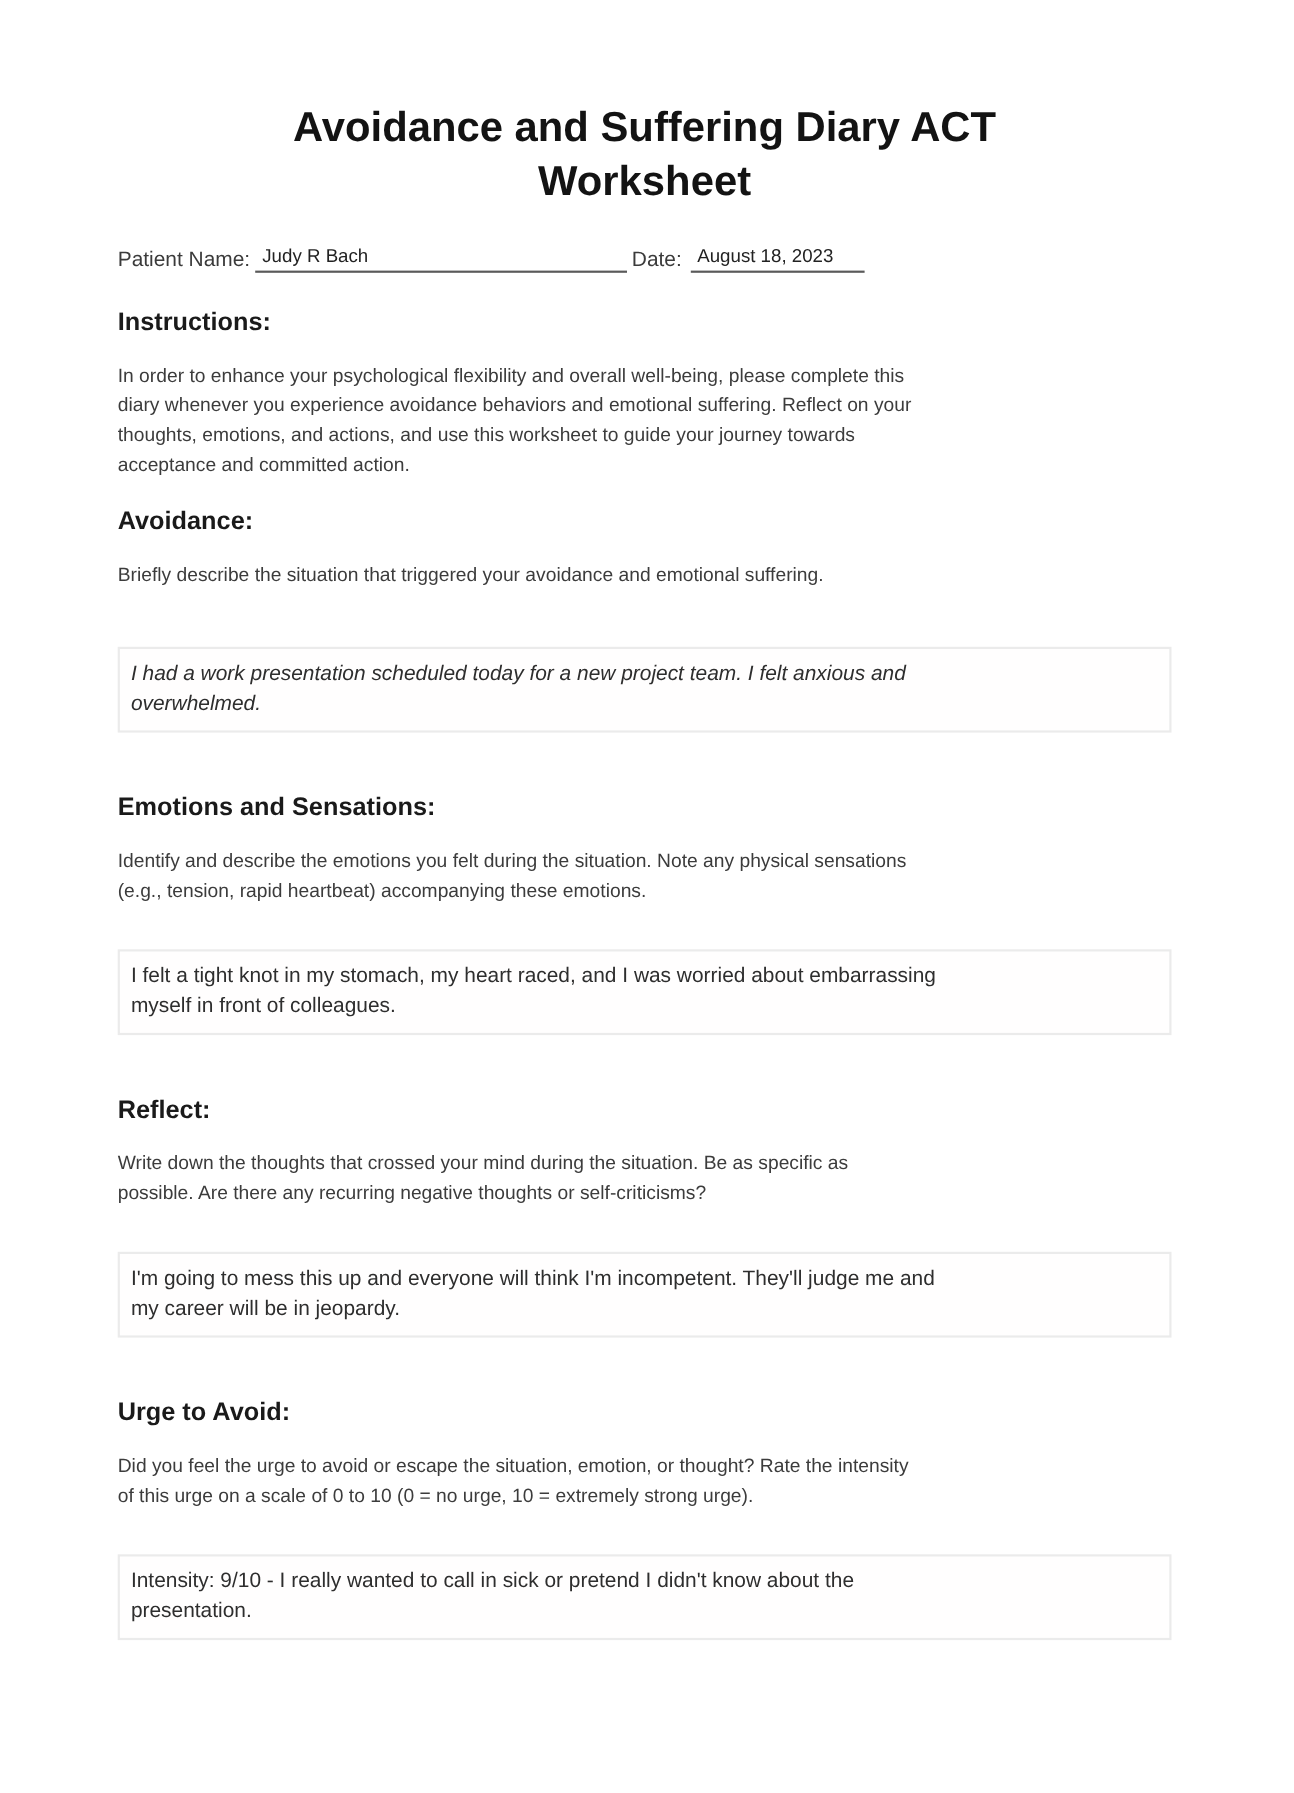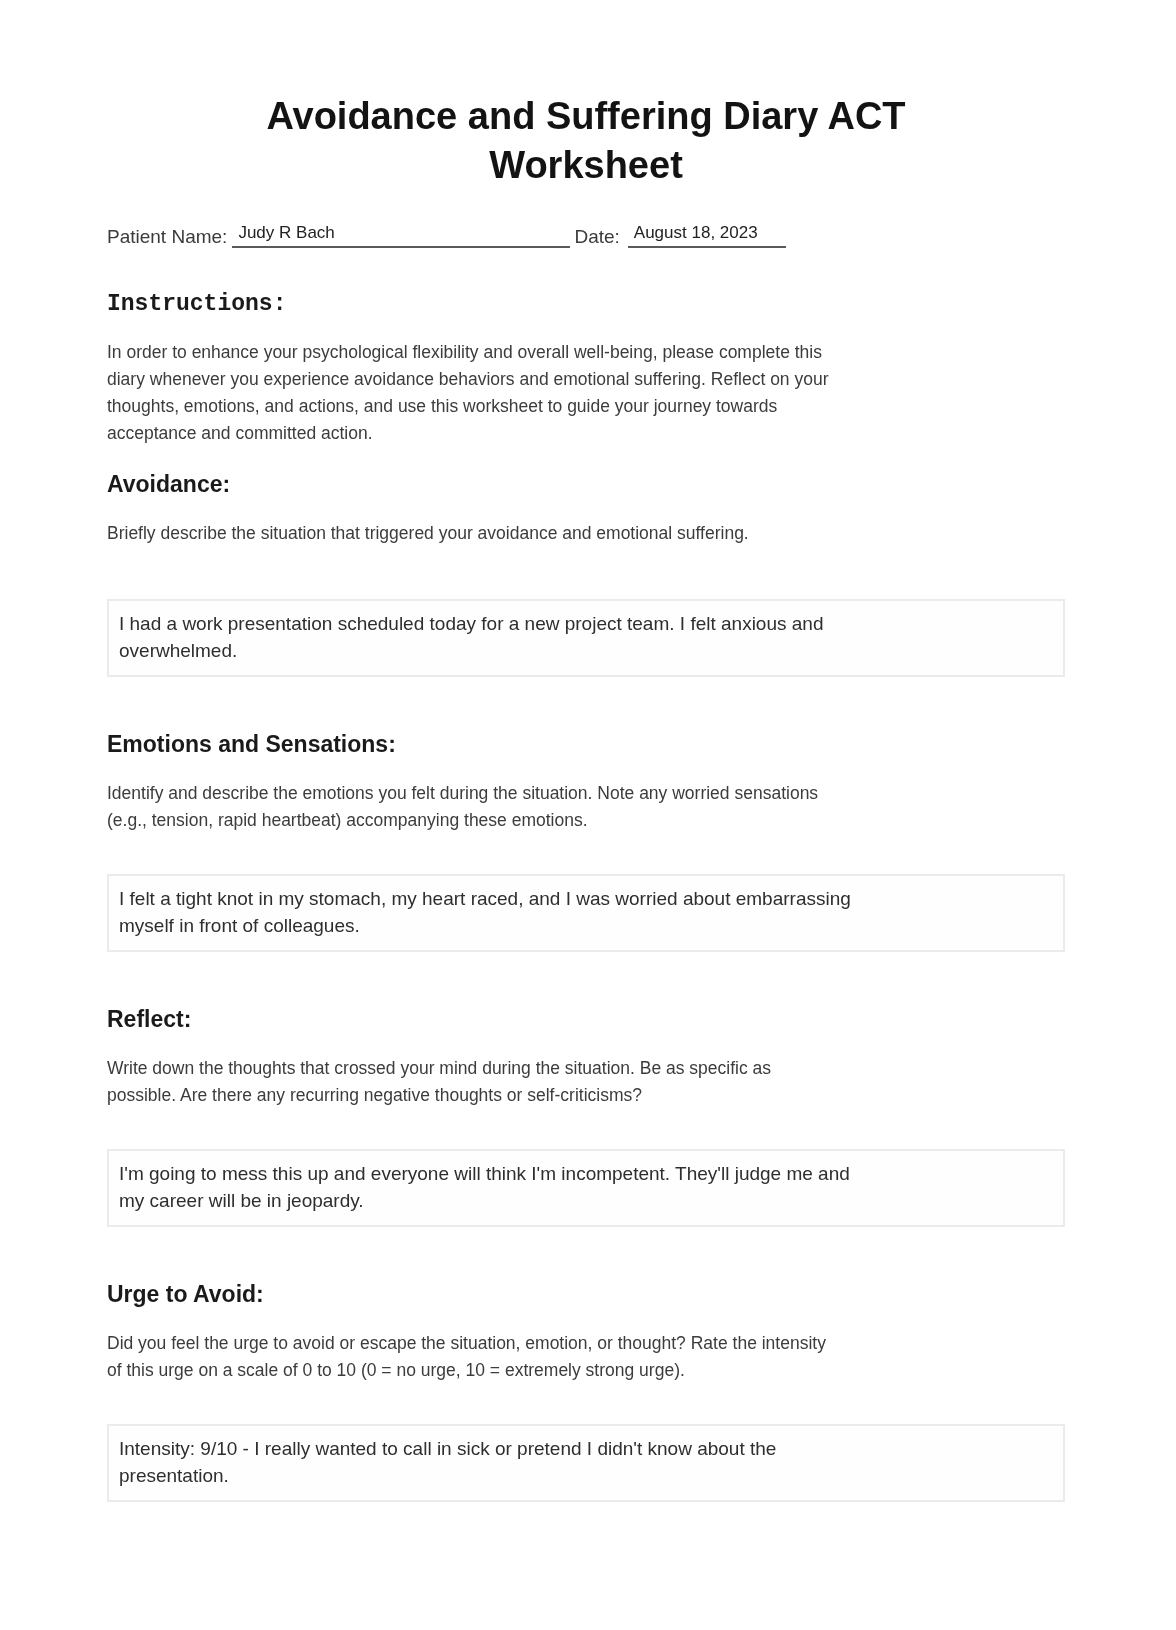--- a/index.html
+++ b/index.html
@@ -42,37 +42,37 @@
   }
   .fill.name { width: 338px; margin-left: 5px; }
   .lbl.date-lbl { margin-left: 4px; }
   .fill.date { width: 158px; margin-left: 8px; }
   section h2 {
     margin-top: 54px;
     font-size: 23px;
     font-weight: bold;
     color: #1a1a1a;
   }
-  section.sec-instructions h2 { margin-top: 43px; font-family: Liberation Mono, monospace; }
+  section.sec-instructions h2 { margin-top: 31px; }
   section.sec-situation h2 { margin-top: 24px; }
   .desc {
     margin-top: 22px;
     font-size: 17.5px;
     line-height: 27px;
     color: #3c3c3c;
     white-space: pre-line;
   }
   .answer-box {
     margin-top: 40px;
     border: 2px solid #ebebeb;
     background: #fffefe;
     padding: 9px 12px 11px 10px;
     min-height: 72px;
   }
-  .answer-box.gap-lg { margin-top: 52px; }
+  .answer-box.gap-lg { margin-top: 52px; font-style: italic; }
   .answer-text {
     font-size: 19px;
     line-height: 27px;
     color: #2e2e2e;
     white-space: pre-line;
   }
 </style>
 </head>
 <body>
 
@@ -100,21 +100,21 @@
     <h2>Avoidance:</h2>
     <p class="desc">Briefly describe the situation that triggered your avoidance and emotional suffering.</p>
     <div class="answer-box gap-lg">
       <span class="answer-text">I had a work presentation scheduled today for a new project team. I felt anxious and
 overwhelmed.</span>
     </div>
   </section>
 
   <section class="sec-emotions">
     <h2>Emotions and Sensations:</h2>
-    <p class="desc">Identify and describe the emotions you felt during the situation. Note any worried sensations
+    <p class="desc">Identify and describe the emotions you felt during the situation. Note any physical sensations
 (e.g., tension, rapid heartbeat) accompanying these emotions.</p>
     <div class="answer-box">
       <span class="answer-text">I felt a tight knot in my stomach, my heart raced, and I was worried about embarrassing
 myself in front of colleagues.</span>
     </div>
   </section>
 
   <section class="sec-thoughts">
     <h2>Reflect:</h2>
     <p class="desc">Write down the thoughts that crossed your mind during the situation. Be as specific as

